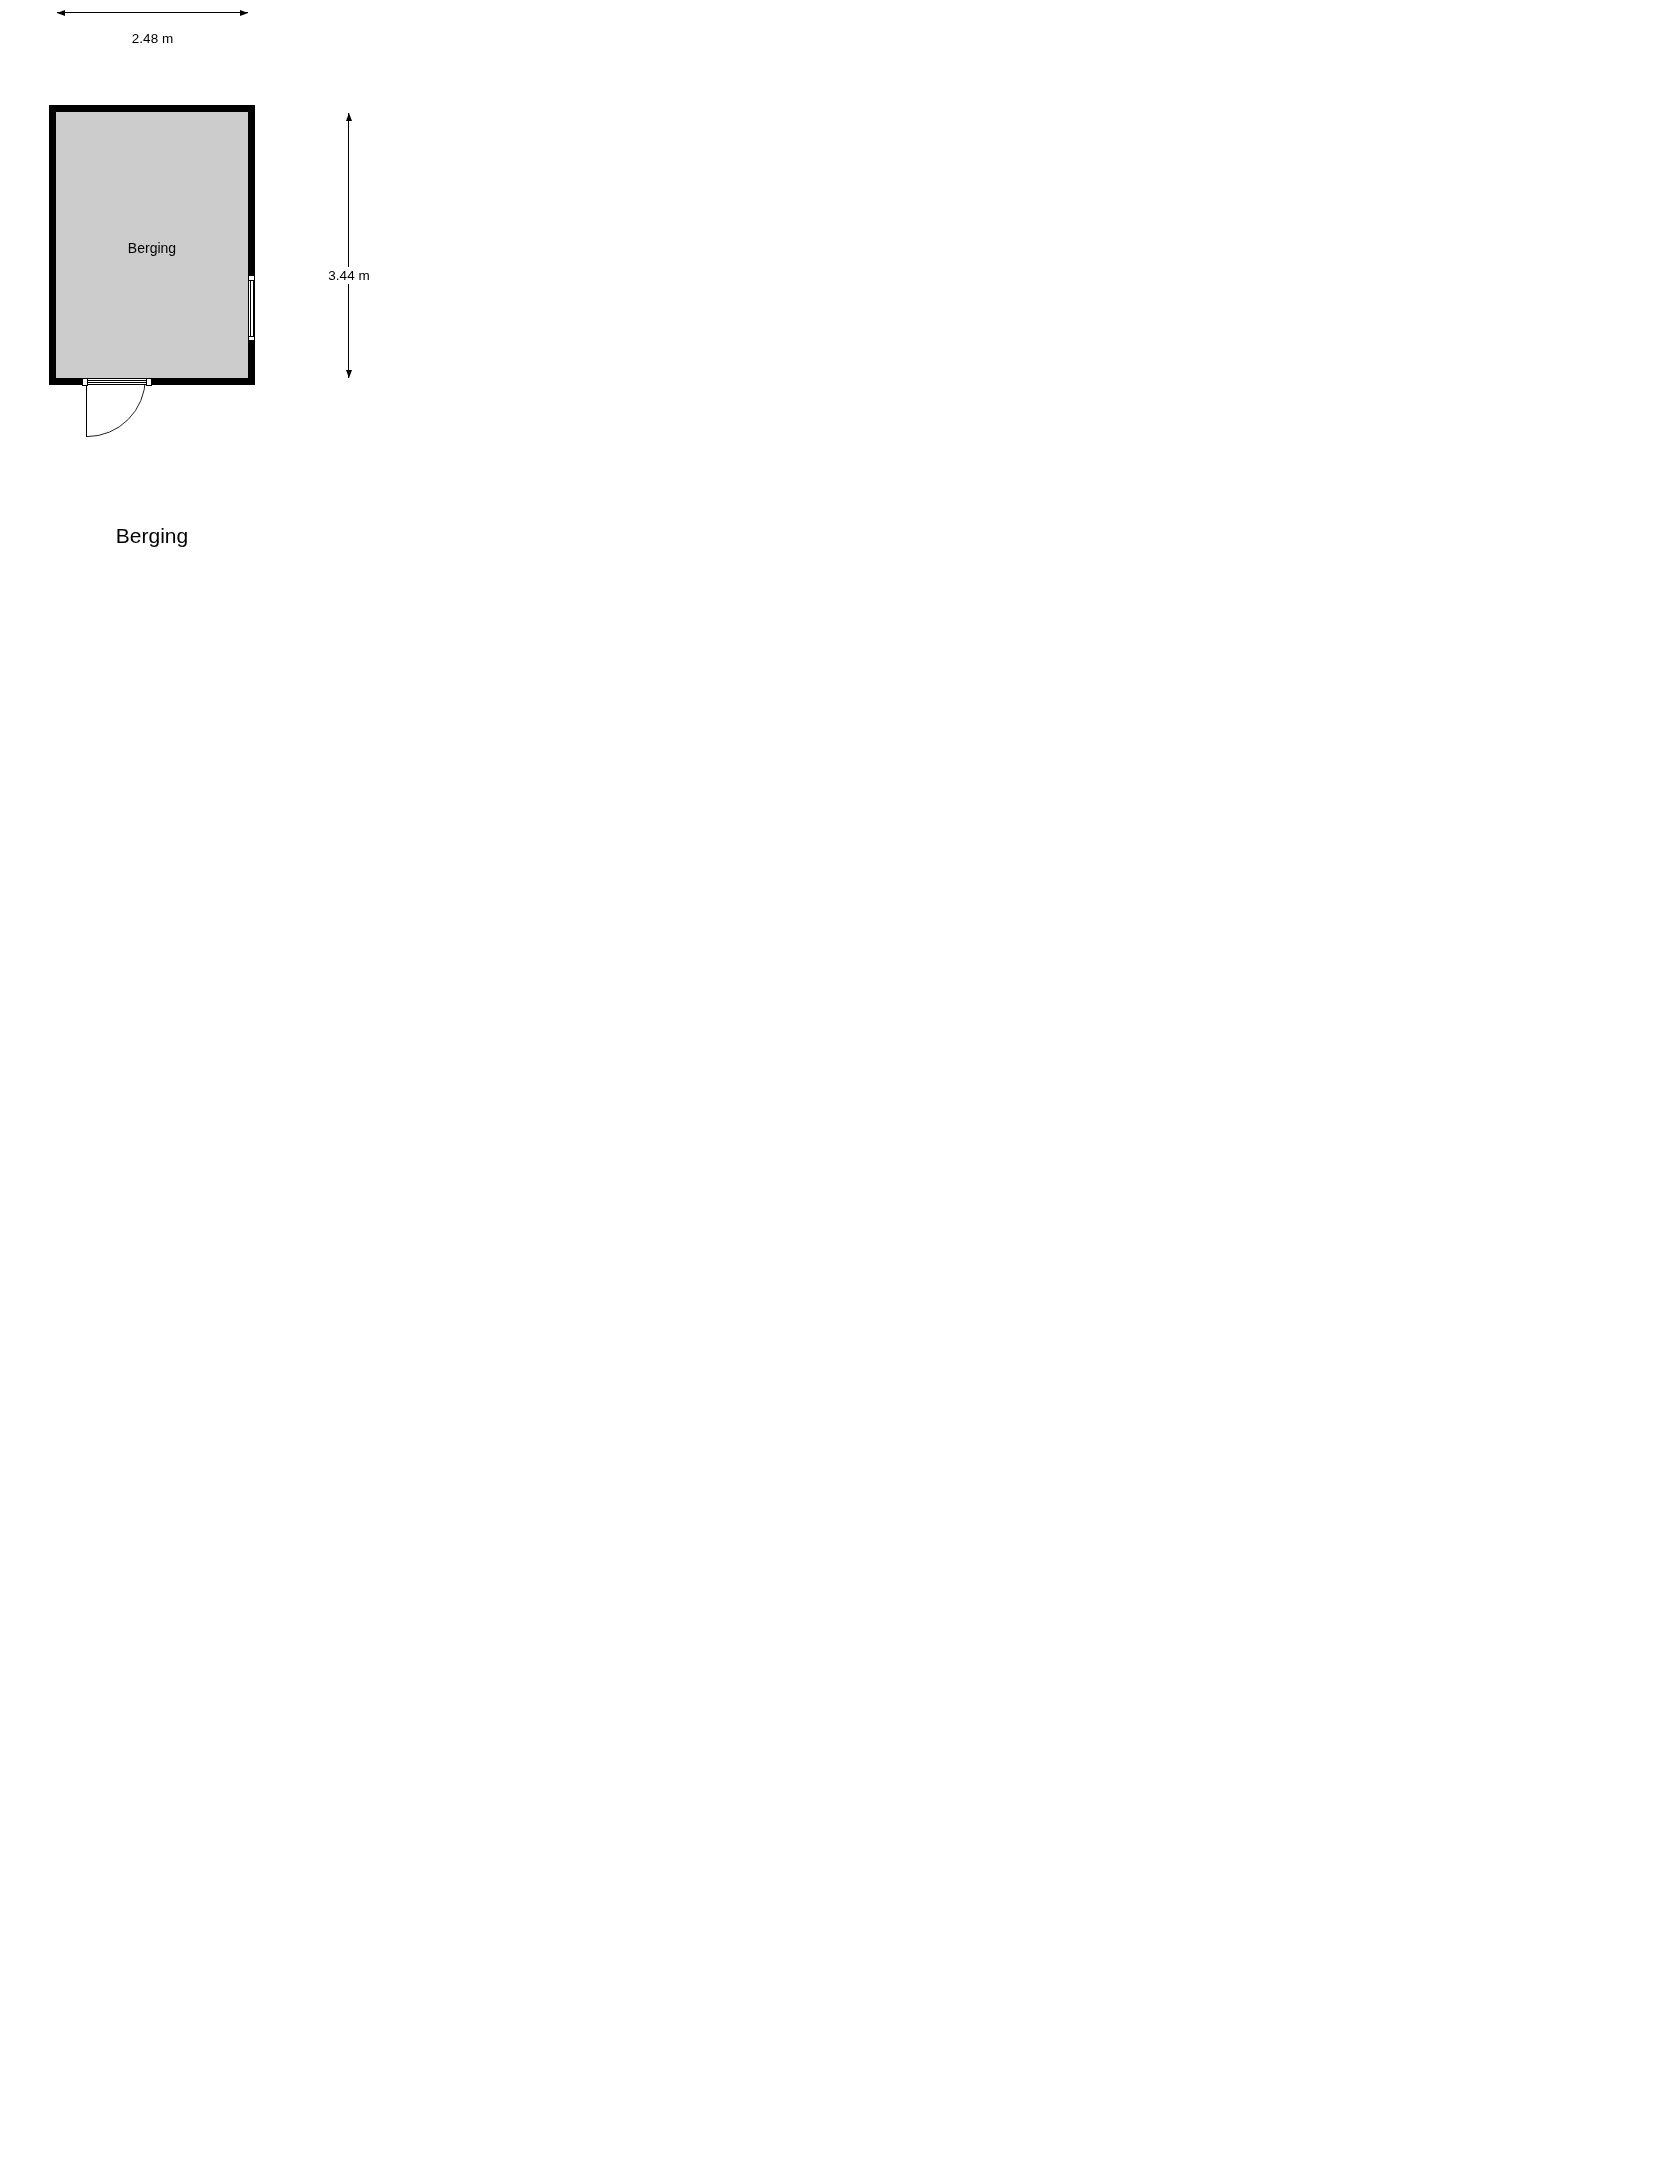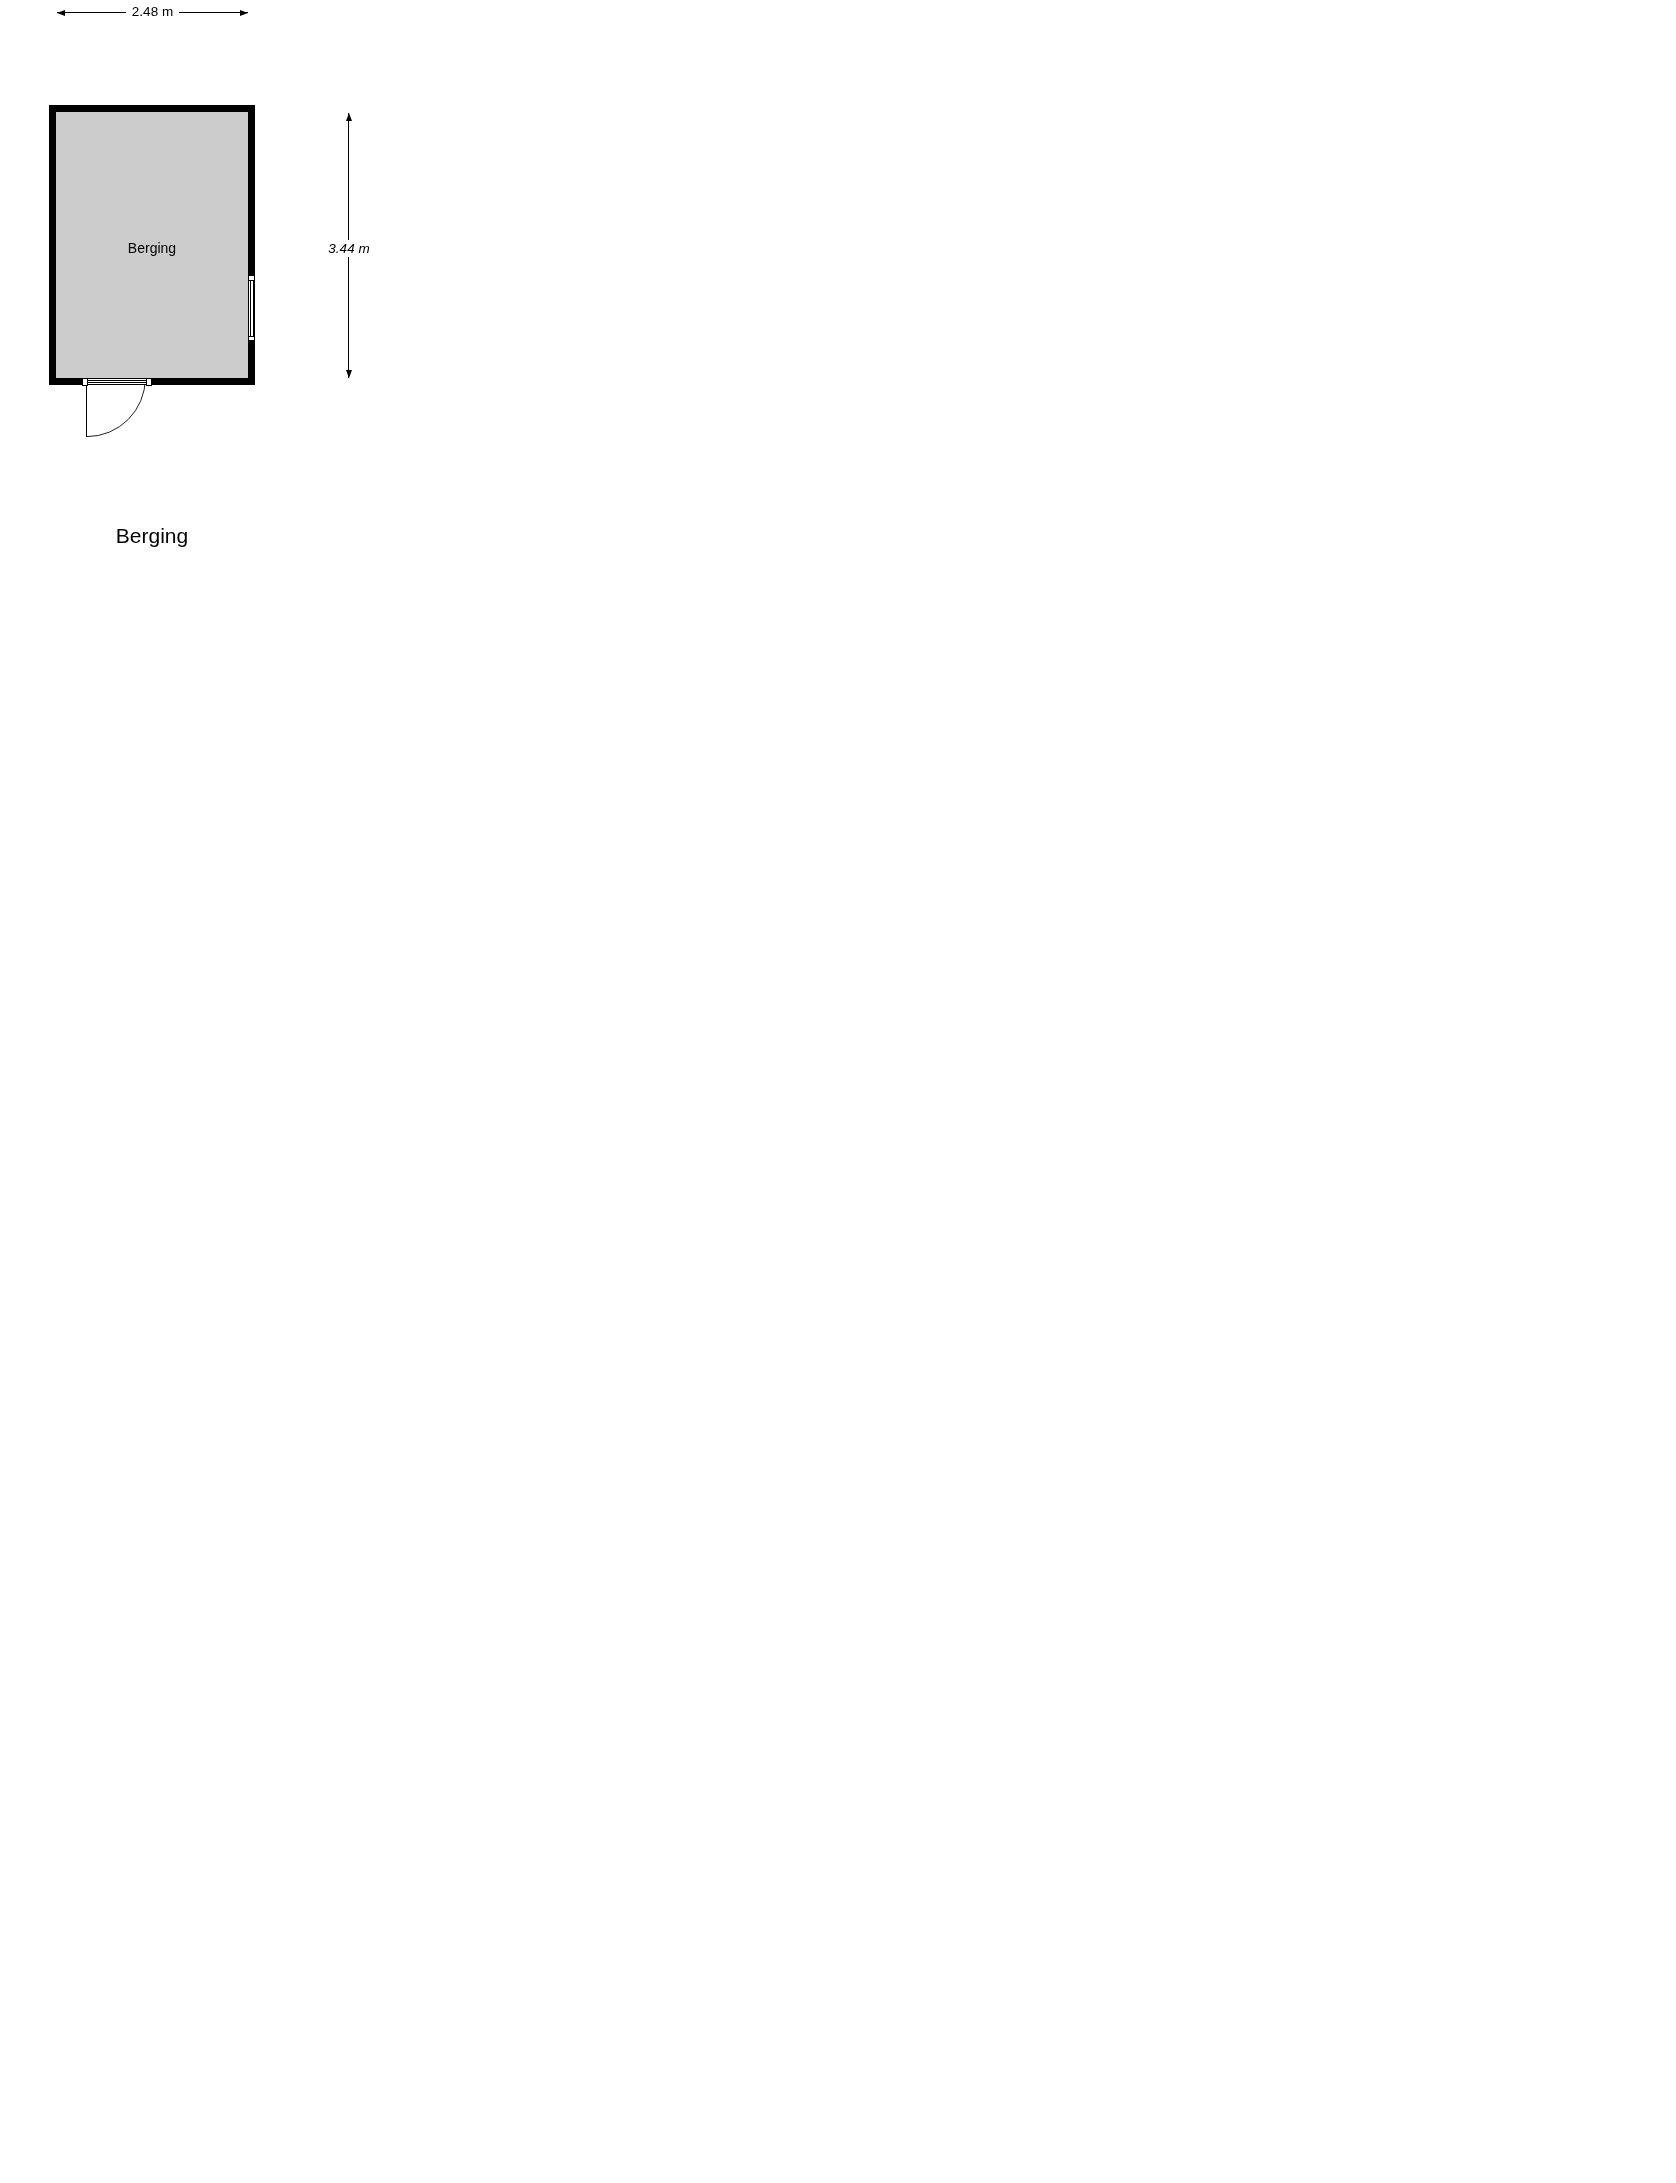--- a/index.html
+++ b/index.html
@@ -15,21 +15,21 @@
   .abs { position: absolute; }
   .line { background: var(--line, #000000); }
 
   
   .arrow { width: 0; height: 0; }
   .arrow-left  { border-top: 3.1px solid transparent; border-bottom: 3.1px solid transparent; border-right: 8.3px solid var(--line, #000); }
   .arrow-right { border-top: 3.1px solid transparent; border-bottom: 3.1px solid transparent; border-left: 8.3px solid var(--line, #000); }
   .arrow-up    { border-left: 3.1px solid transparent; border-right: 3.1px solid transparent; border-bottom: 8.3px solid var(--line, #000); }
   .arrow-down  { border-left: 3.1px solid transparent; border-right: 3.1px solid transparent; border-top: 8.3px solid var(--line, #000); }
 
-  .dim-label { font-size: 13.5px; white-space: nowrap; text-align: center; }
+  .dim-label { font-size: 13.5px; white-space: nowrap; text-align: center; margin-top: 27px; }
   .dim-label .bg { display: inline-block; background: var(--background, #fff); padding: 0.9px 6.1px; }
 
   
   .room {
     box-sizing: border-box;
     left: 49px; top: 105px; width: 206px; height: 280px;
     background: var(--floor, #cccccc);
     border: 7.4px solid var(--wall, #000000);
   }
   .room-label {
@@ -91,21 +91,21 @@
     <div class="abs arrow arrow-right" style="left:240px; top:9.6px;"></div>
     <div class="abs dim-label" style="left:57px; top:3.5px; width:191px;">
       <span class="bg">2.48 m</span>
     </div>
   </div>
 
   <div>
     <div class="abs line" style="left:348px; top:113px; width:0.9px; height:265px;"></div>
     <div class="abs arrow arrow-up" style="left:346px; top:113px;"></div>
     <div class="abs arrow arrow-down" style="left:346px; top:370px;"></div>
-    <div class="abs dim-label" style="left:349px; top:240px; transform:translateX(-50%);font-style:italic;">
+    <div class="abs dim-label" style="left:349px; top:240px; transform:translateX(-50%);">
       <span class="bg">3.44 m</span>
     </div>
   </div>
 
   <div class="abs room"></div>
   <div class="abs room-label">Berging</div>
 
   <div class="abs window">
     <div class="sill-top"></div>
     <div class="sill-bottom"></div>

